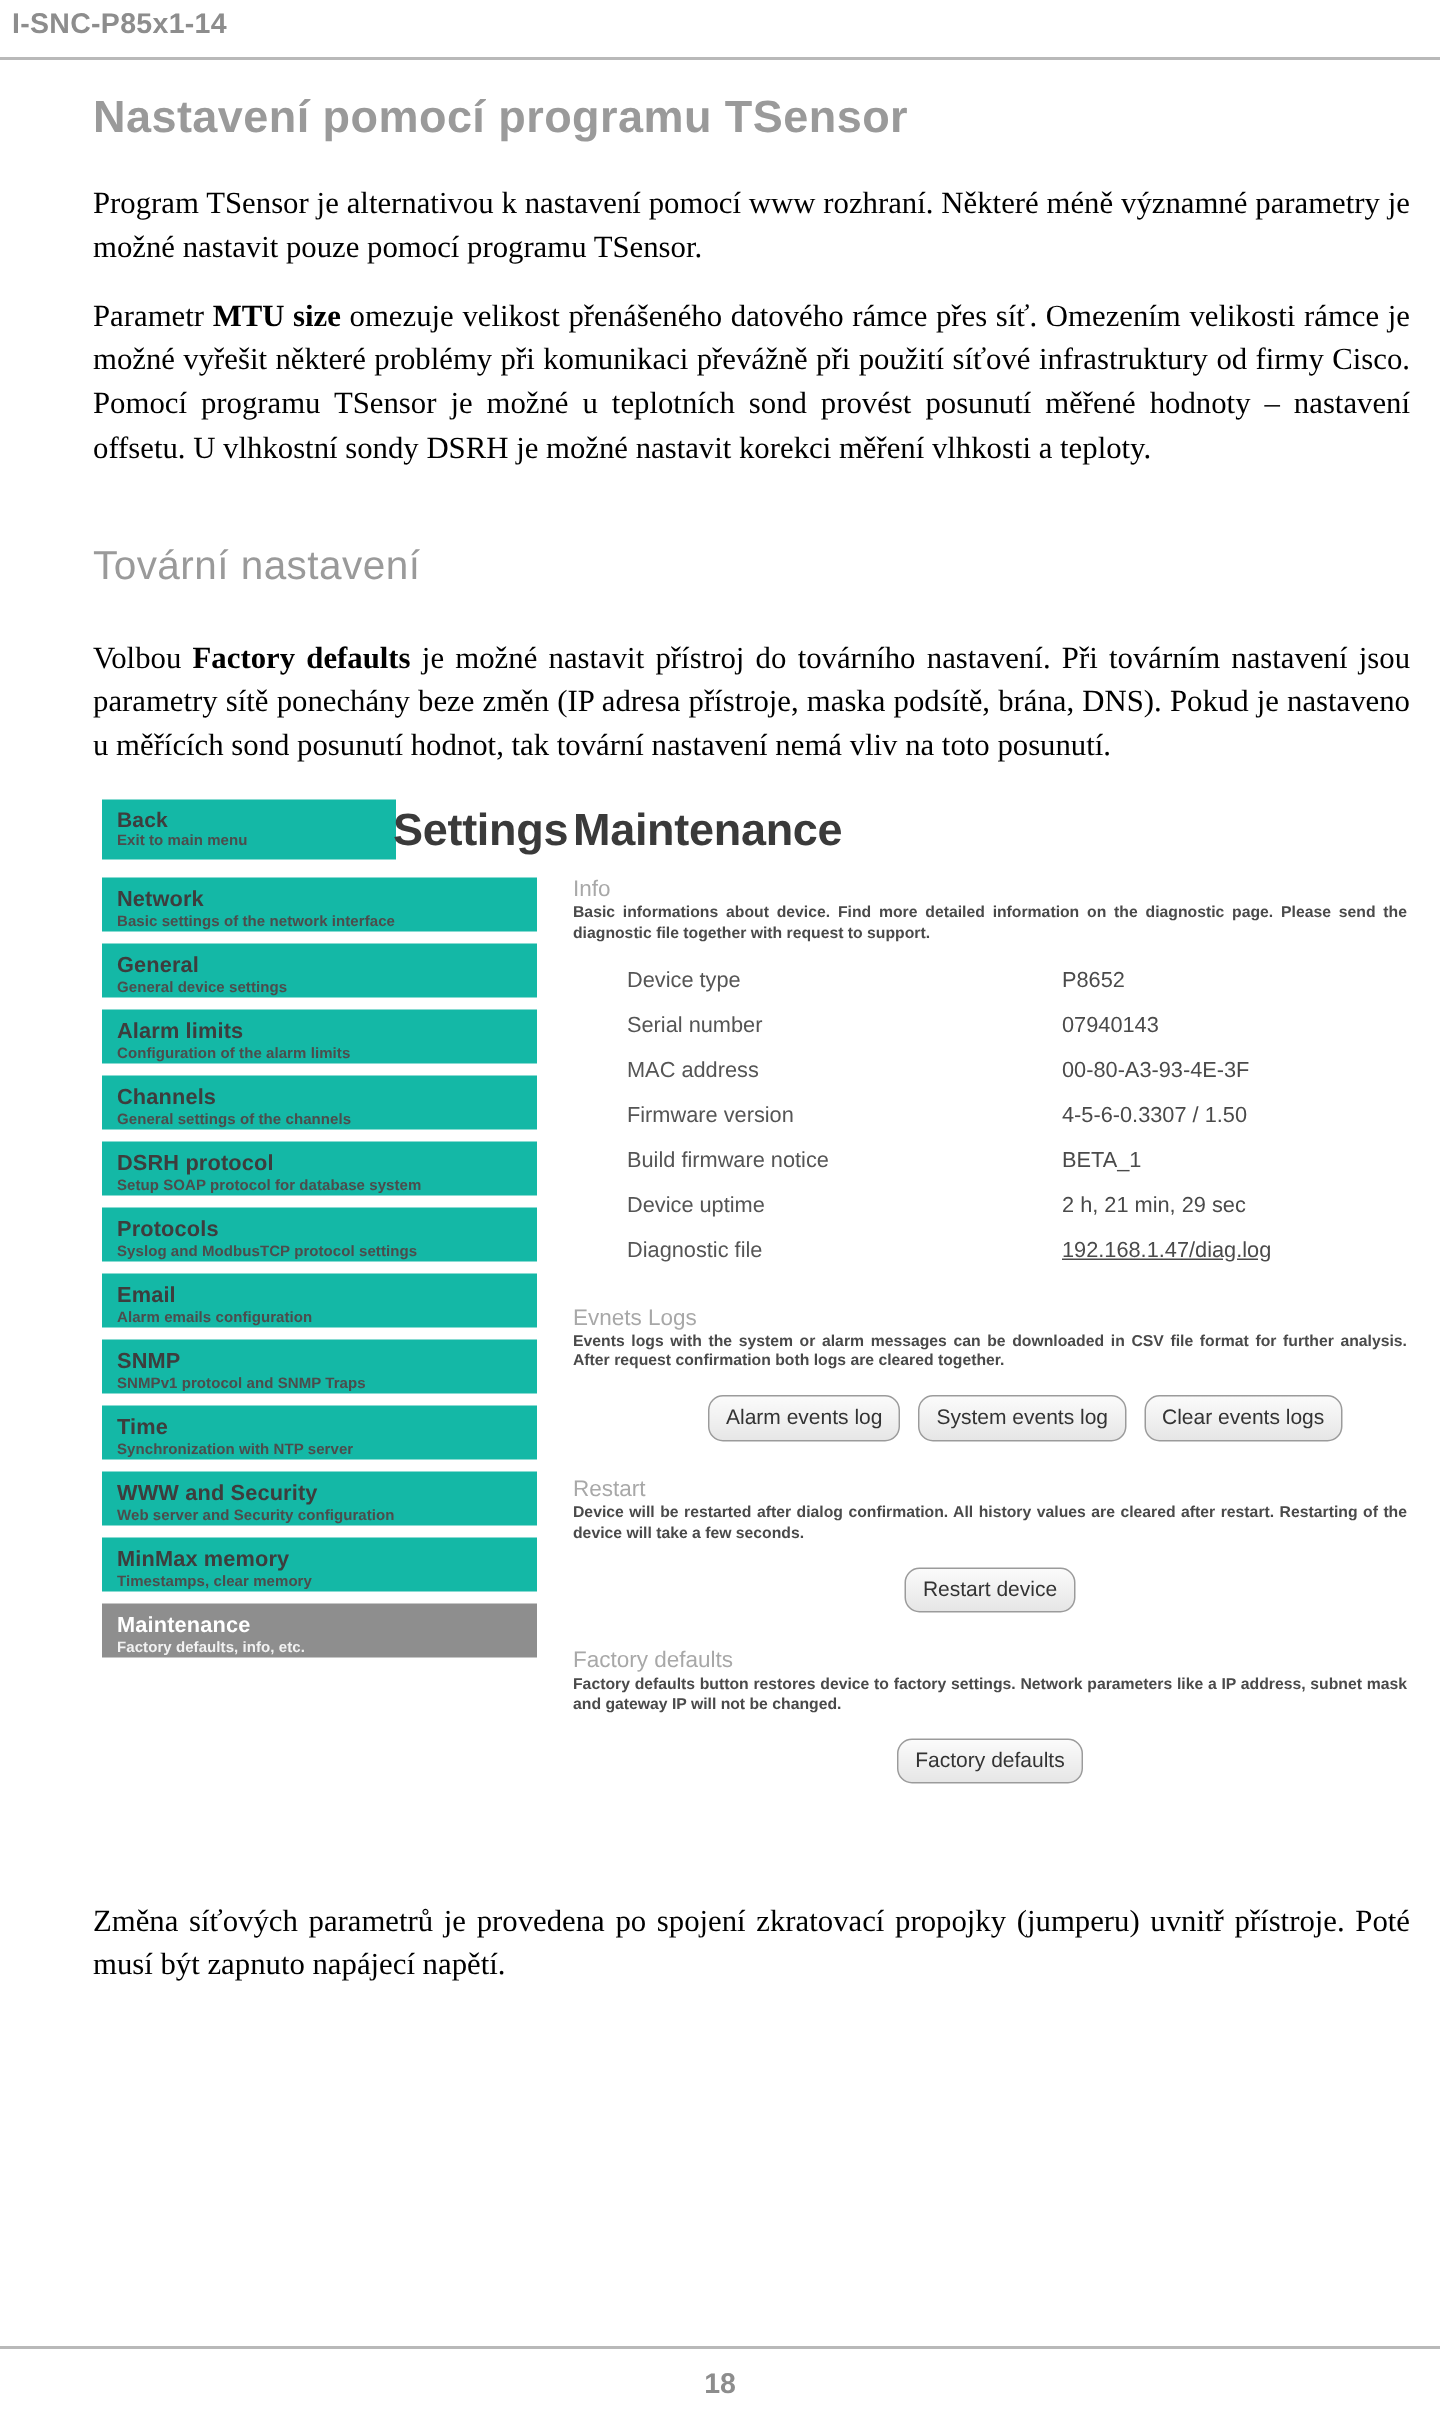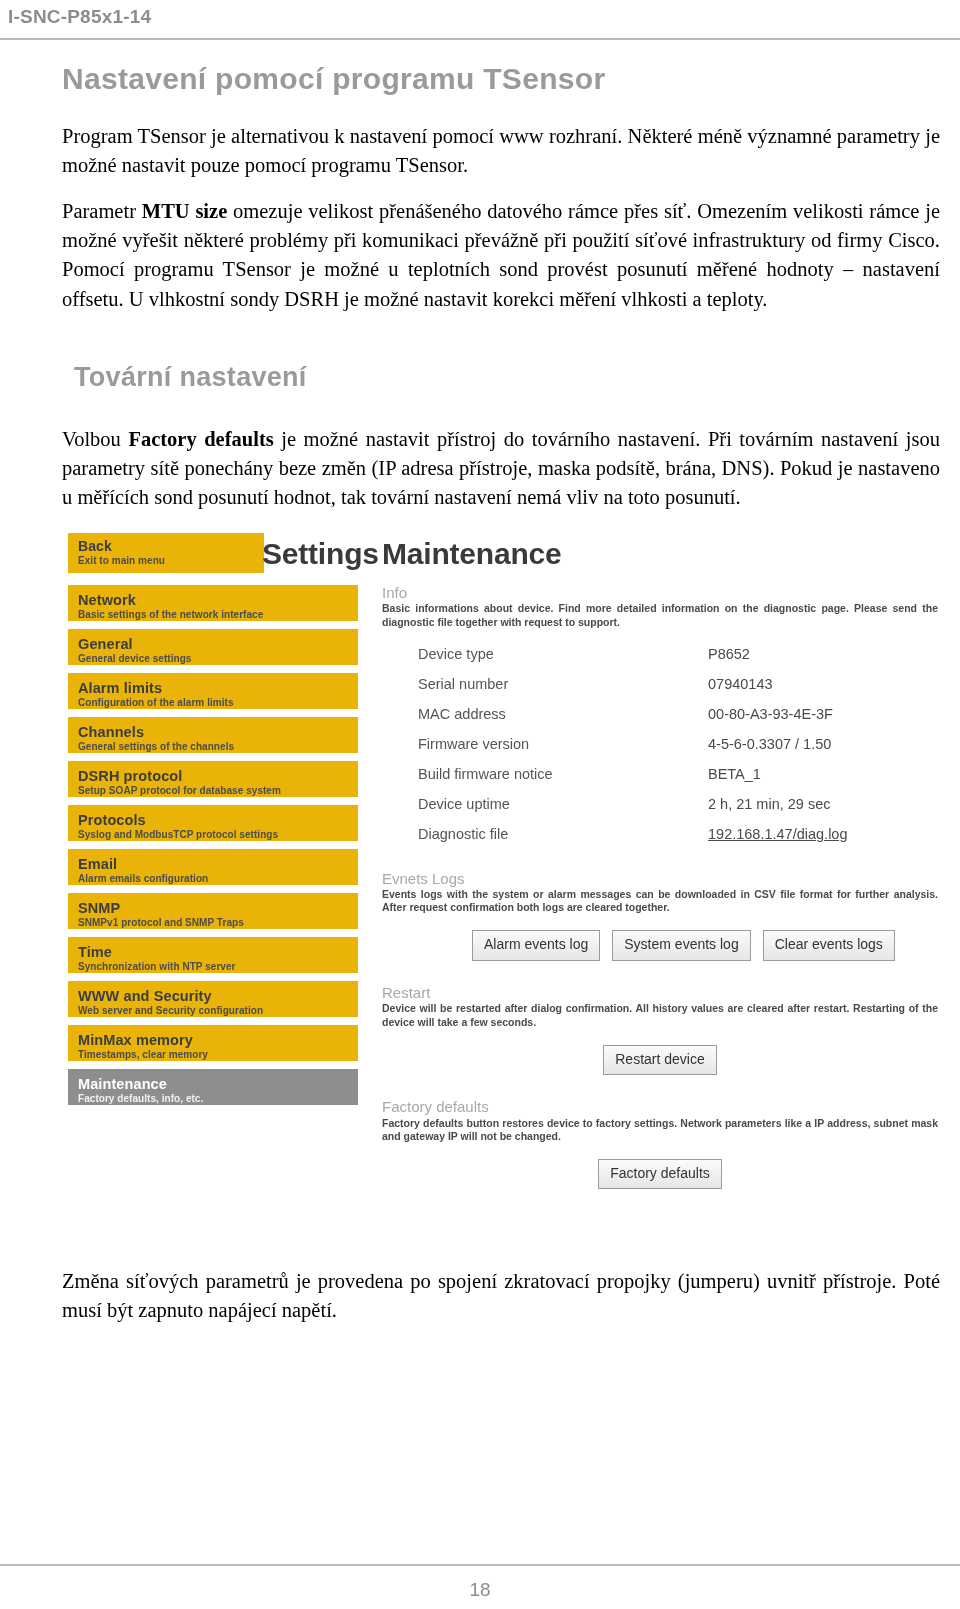--- a/index.html
+++ b/index.html
@@ -47,24 +47,24 @@
   h1.section-title {
     font-family: "Liberation Sans", sans-serif;
     font-weight: bold;
     font-size: 30px;
     color: #9a9a9a;
     margin: 0 0 26px 0;
     letter-spacing: 0.3px;
   }
   h2.section-title-2 {
     font-family: "Liberation Sans", sans-serif;
-    font-weight: bold;
+    font-weight: normal;
     font-size: 27px;
     color: #9a9a9a;
-    margin: 48px 0 32px 12px;
+    margin: 48px 0 32px 0;
     letter-spacing: 0.3px;
   }
 
   p.body-text {
     font-family: "Liberation Serif", serif;
     font-size: 20.5px;
     line-height: 1.42;
     text-align: justify;
     margin: 0 0 17px 0;
     color: #000;
@@ -91,21 +91,21 @@
   }
   .shot-right {
     position: absolute;
     left: 320px;
     top: 4px;
     width: 556px;
   }
 
   
   .nav-tile {
-    background: #eab308;
+    background: #14b8a6;
     padding: 8px 10px 10px 10px;
     margin-bottom: 8px;
     height: 36px;
     box-sizing: border-box;
     overflow: hidden;
   }
   .nav-tile.back {
     width: 196px;
     height: 40px;
     margin-bottom: 12px;
@@ -197,21 +197,21 @@
   }
   .btn-row.center { justify-content: center; }
   .btn-row.left-ind { padding-left: 90px; }
 
   .ui-btn {
     font-family: "Liberation Sans", sans-serif;
     font-size: 14px;
     color: #333;
     background: linear-gradient(#fbfbfb, #e6e6e6);
     border: 1px solid #9b9b9b;
-    border-radius: 0;
+    border-radius: 10px;
     padding: 6px 11px 7px 11px;
     line-height: 1.1;
     white-space: nowrap;
   }
 
   
   .footer-rule {
     position: absolute;
     left: 0;
     bottom: 43px;
@@ -219,21 +219,21 @@
     height: 2px;
     background: #b9b9b9;
   }
   .page-num {
     position: absolute;
     bottom: 8px;
     left: 0;
     width: 960px;
     text-align: center;
     font-family: "Liberation Sans", sans-serif;
-    font-weight: normal;
+    font-weight: bold;
     font-size: 19px;
     color: #8d8d8d;
   }
 </style>
 </head>
 <body>
 
 <div class="doc-header">I-SNC-P85x1-14</div>
 <div class="header-rule"></div>
 

